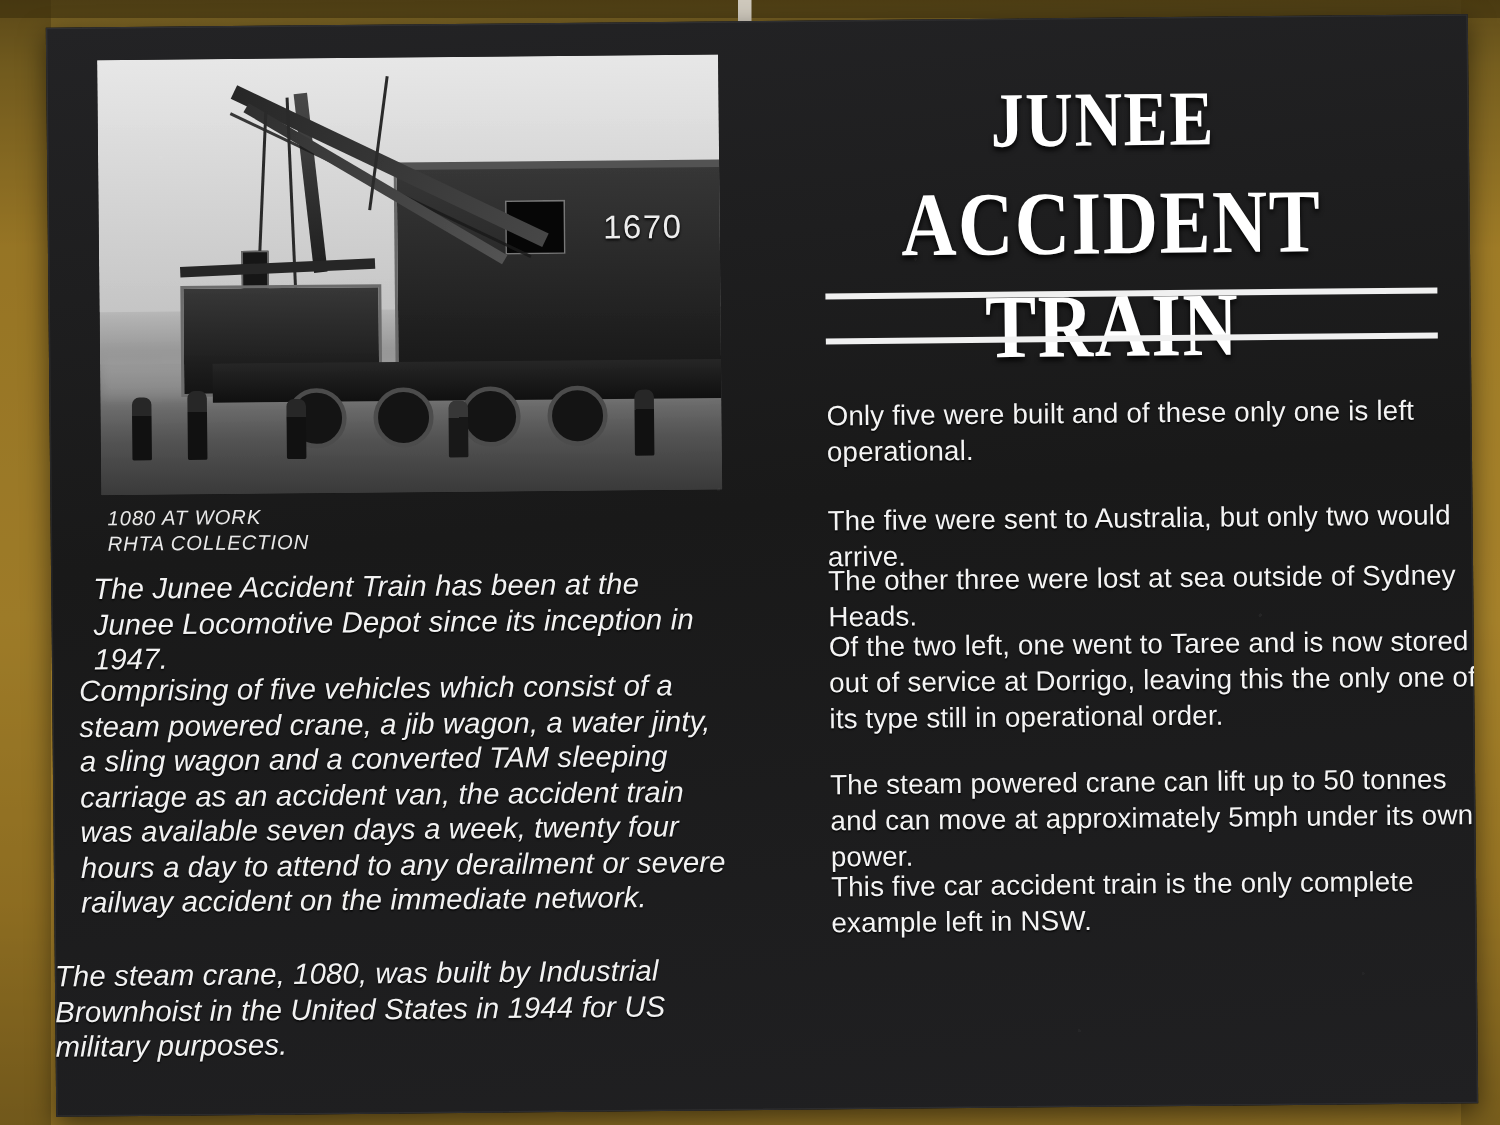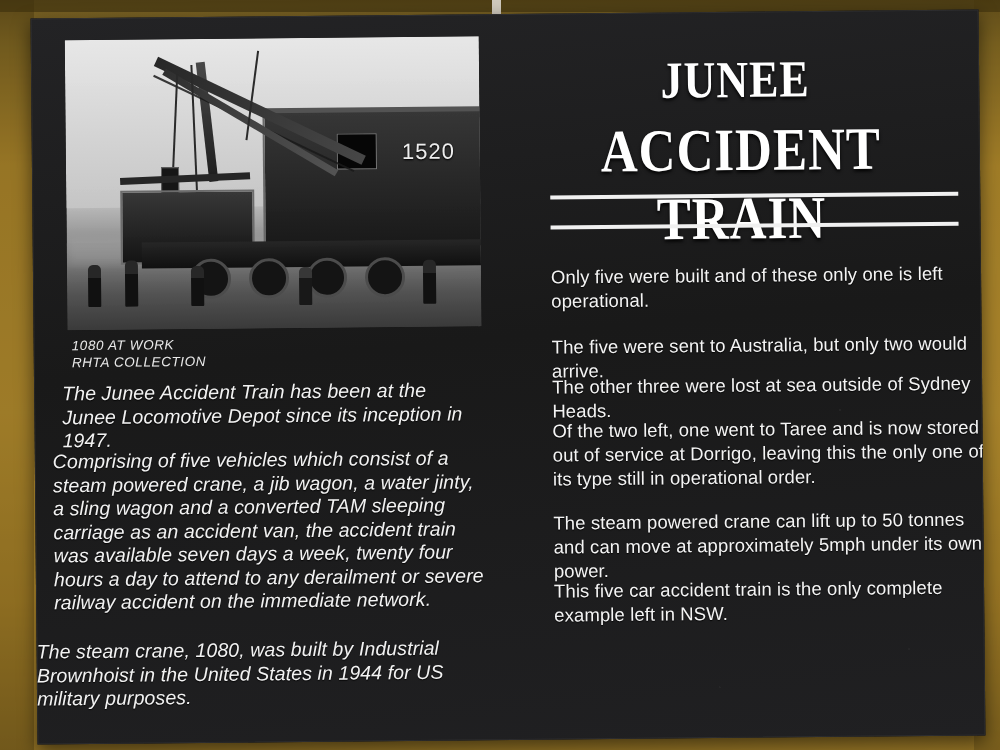--- a/index.html
+++ b/index.html
@@ -310,21 +310,21 @@
     <div id="left-col">
 
       <div id="photo-wrap">
         <div id="photo">
           <div class="sky"></div>
           <div class="ground"></div>
           <div class="dust"></div>
           <div class="loco-roofline"></div>
           <div class="loco-body"></div>
           <div class="cab-window"></div>
-          <div class="num-plate">1520</div>
+          <div class="num-plate">1670</div>
           <div class="mast"></div>
           <div class="jib"></div>
           <div class="jib2"></div>
           <div class="cable c1"></div>
           <div class="cable c2"></div>
           <div class="cable c3"></div>
           <div class="hook-block"></div>
           <div class="load-strut"></div>
           <div class="load"></div>
           <div class="underframe"></div>

